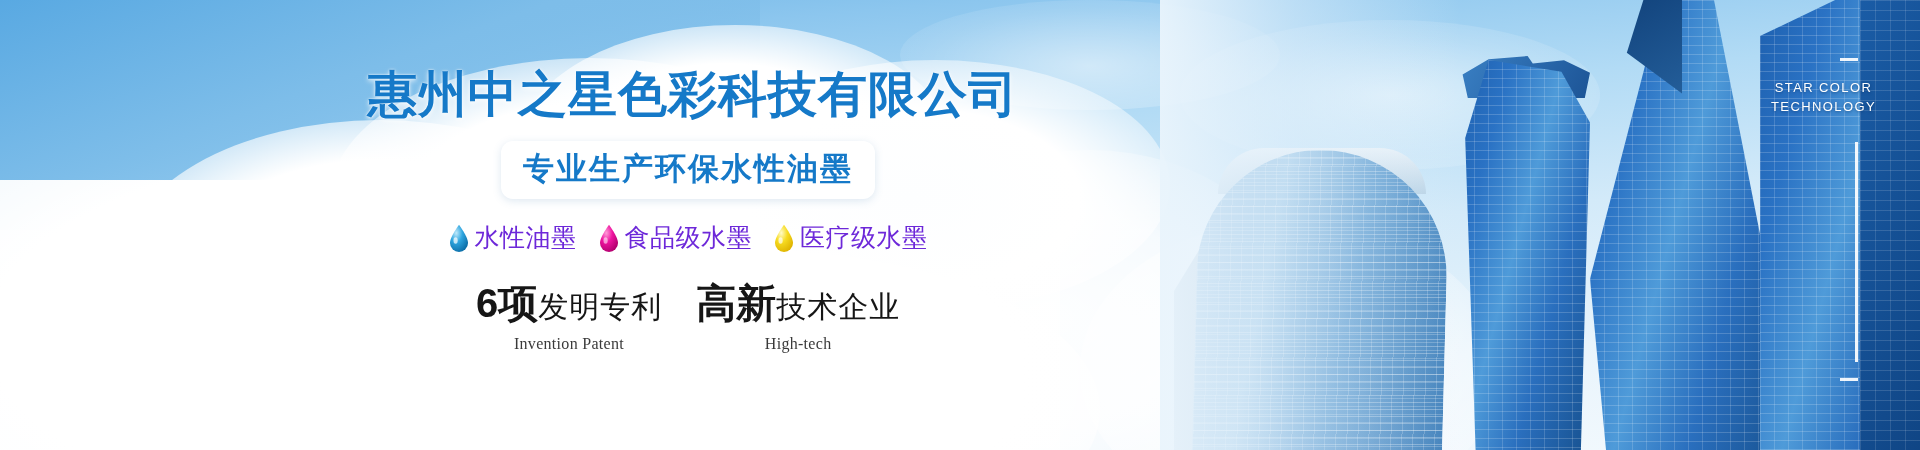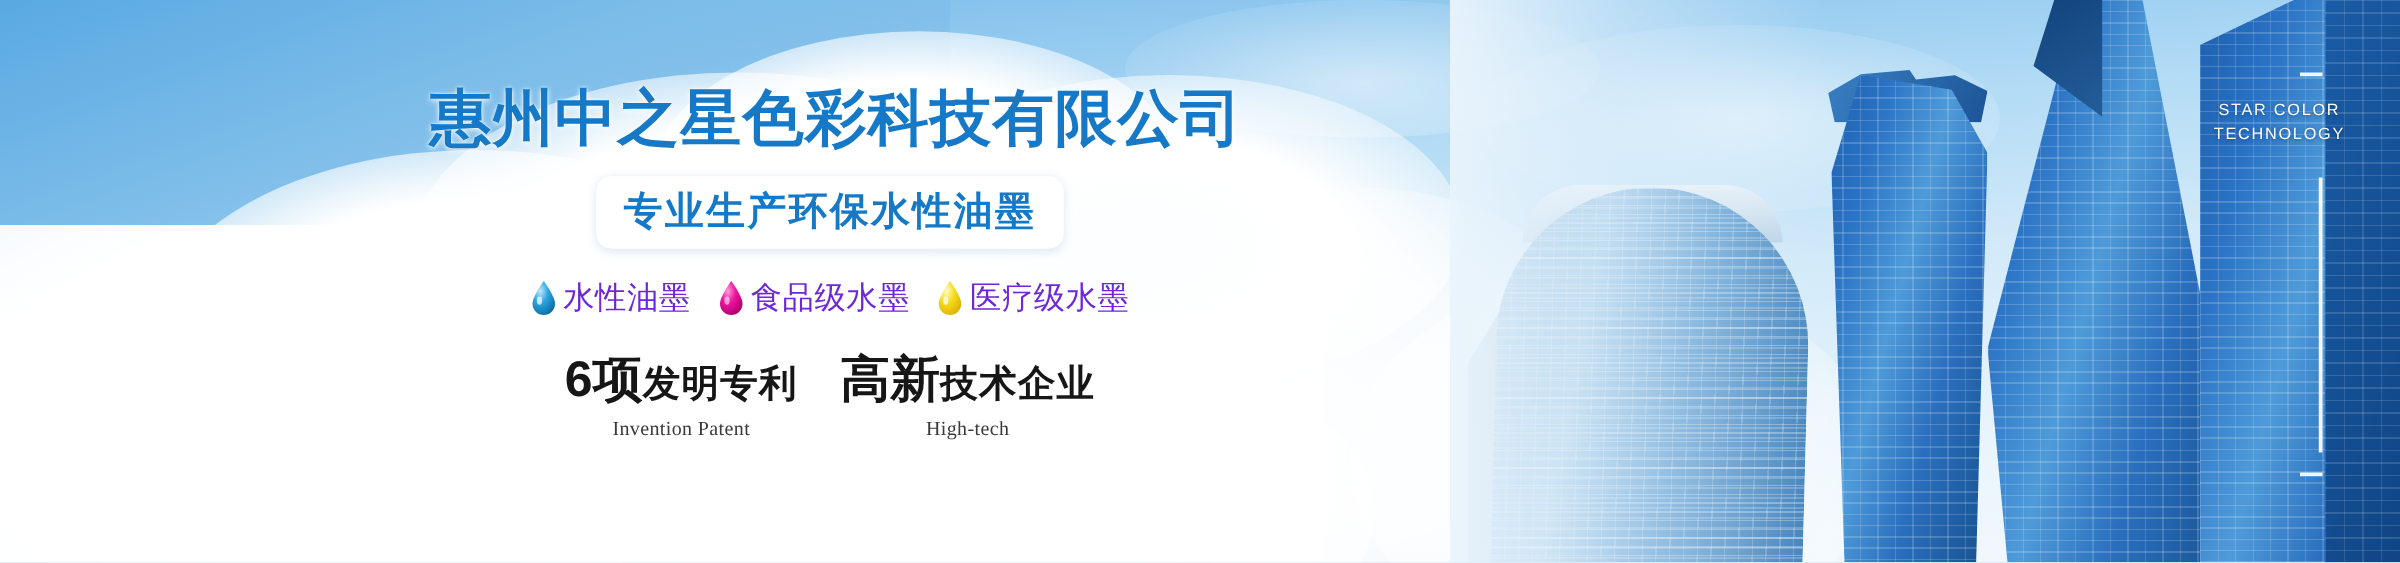--- a/index.html
+++ b/index.html
@@ -157,21 +157,21 @@
   }
   .wm-star{ position:absolute; left:30px; top:0; width:150px; height:80px; }
   .wm-text{
     position:absolute; left:0; top:58px; width:240px; text-align:center;
     font-family:"Liberation Serif", serif; font-size:34px; letter-spacing:3px;
     color:rgba(255,255,255,.9);
   }
 
   
   .content{
-    position:absolute; left:344px; top:0; width:640px; height:450px;
+    position:absolute; left:368px; top:0; width:640px; height:450px;
     text-align:center;
   }
   .title{
     margin-top:62px;
     font-family:"Liberation Sans", sans-serif;
     font-weight:bold;
     font-size:49px;
     letter-spacing:1px;
     color:#1579c8;
     text-shadow:0 2px 5px rgba(255,255,255,.85), 0 0 2px rgba(255,255,255,.9);
@@ -206,21 +206,21 @@
     display:flex; justify-content:center; align-items:flex-start; gap:34px;
   }
   .stat{ text-align:center; }
   .stat-line{ white-space:nowrap; color:#161616; }
   .stat-big{
     font-family:"Liberation Sans", sans-serif;
     font-weight:bold; font-size:40px; letter-spacing:0px;
   }
   .stat-small{
     font-family:"Liberation Sans", sans-serif;
-    font-size:30px; font-weight:700; letter-spacing:1px;
+    font-size:30px; font-weight:400; letter-spacing:1px;
   }
   .stat-en{
     margin-top:4px;
     font-family:Liberation Serif, serif;
     font-size:16px; color:#3a3a3a; letter-spacing:.3px;
   }
 </style>
 </head>
 <body>
 

